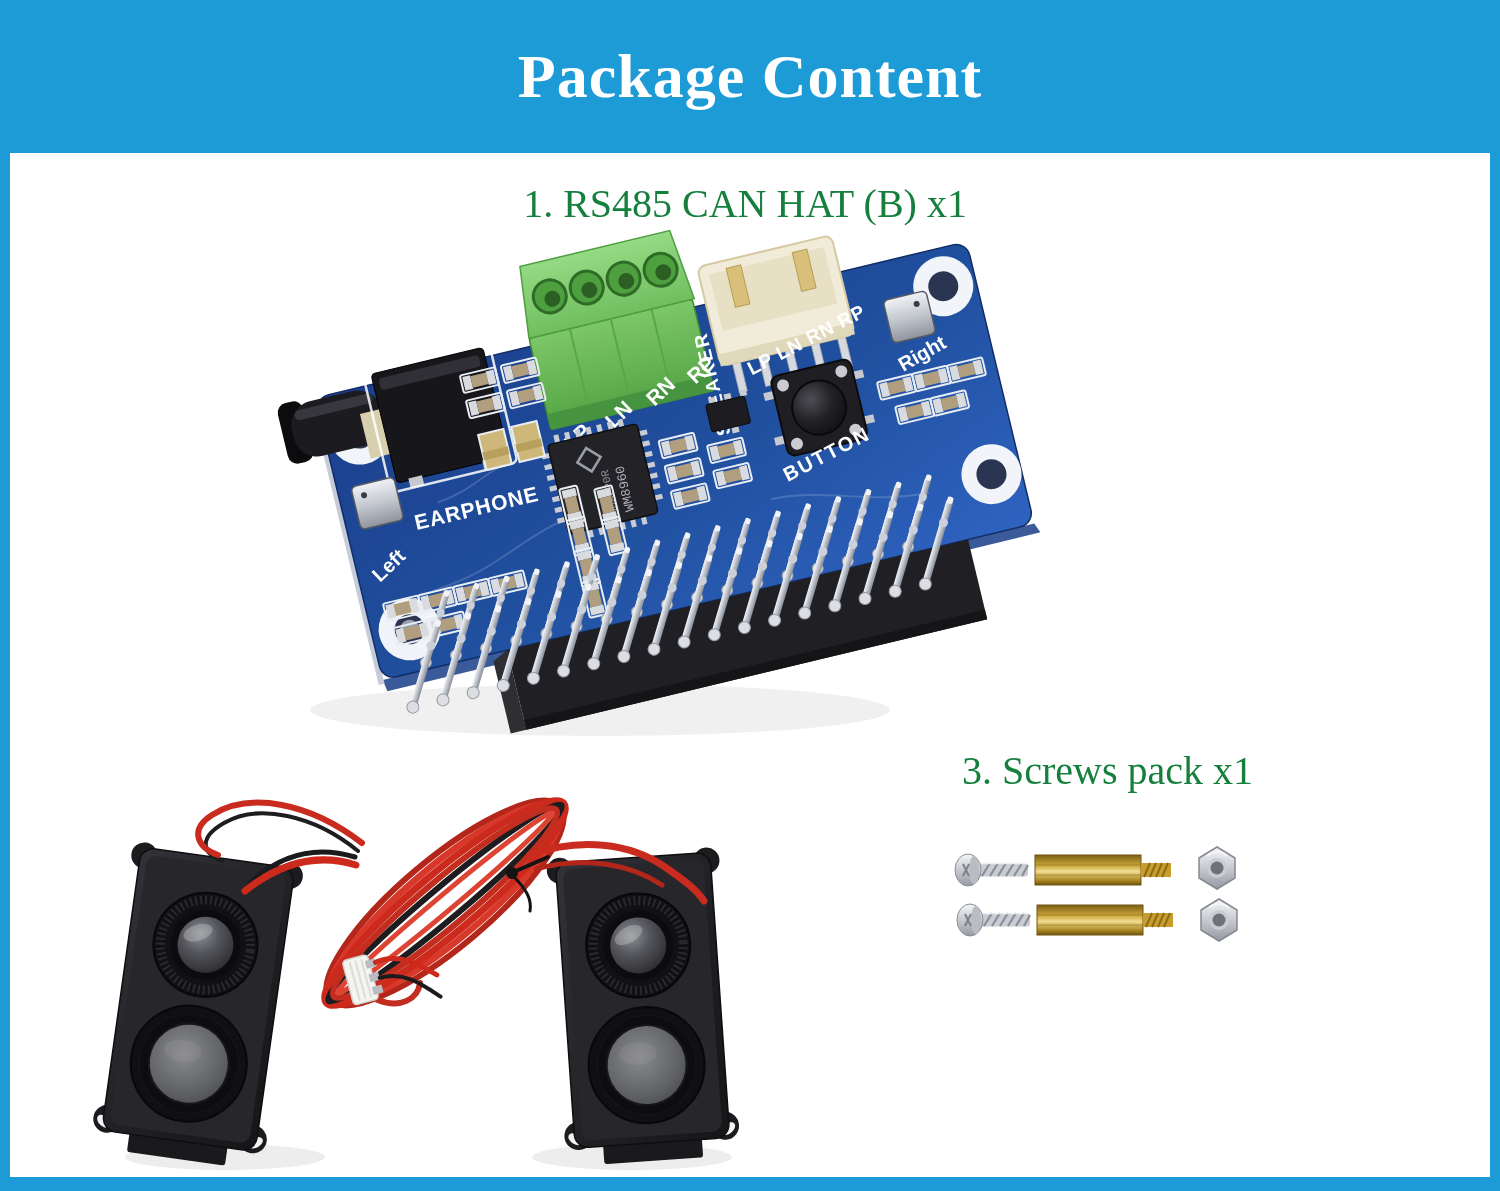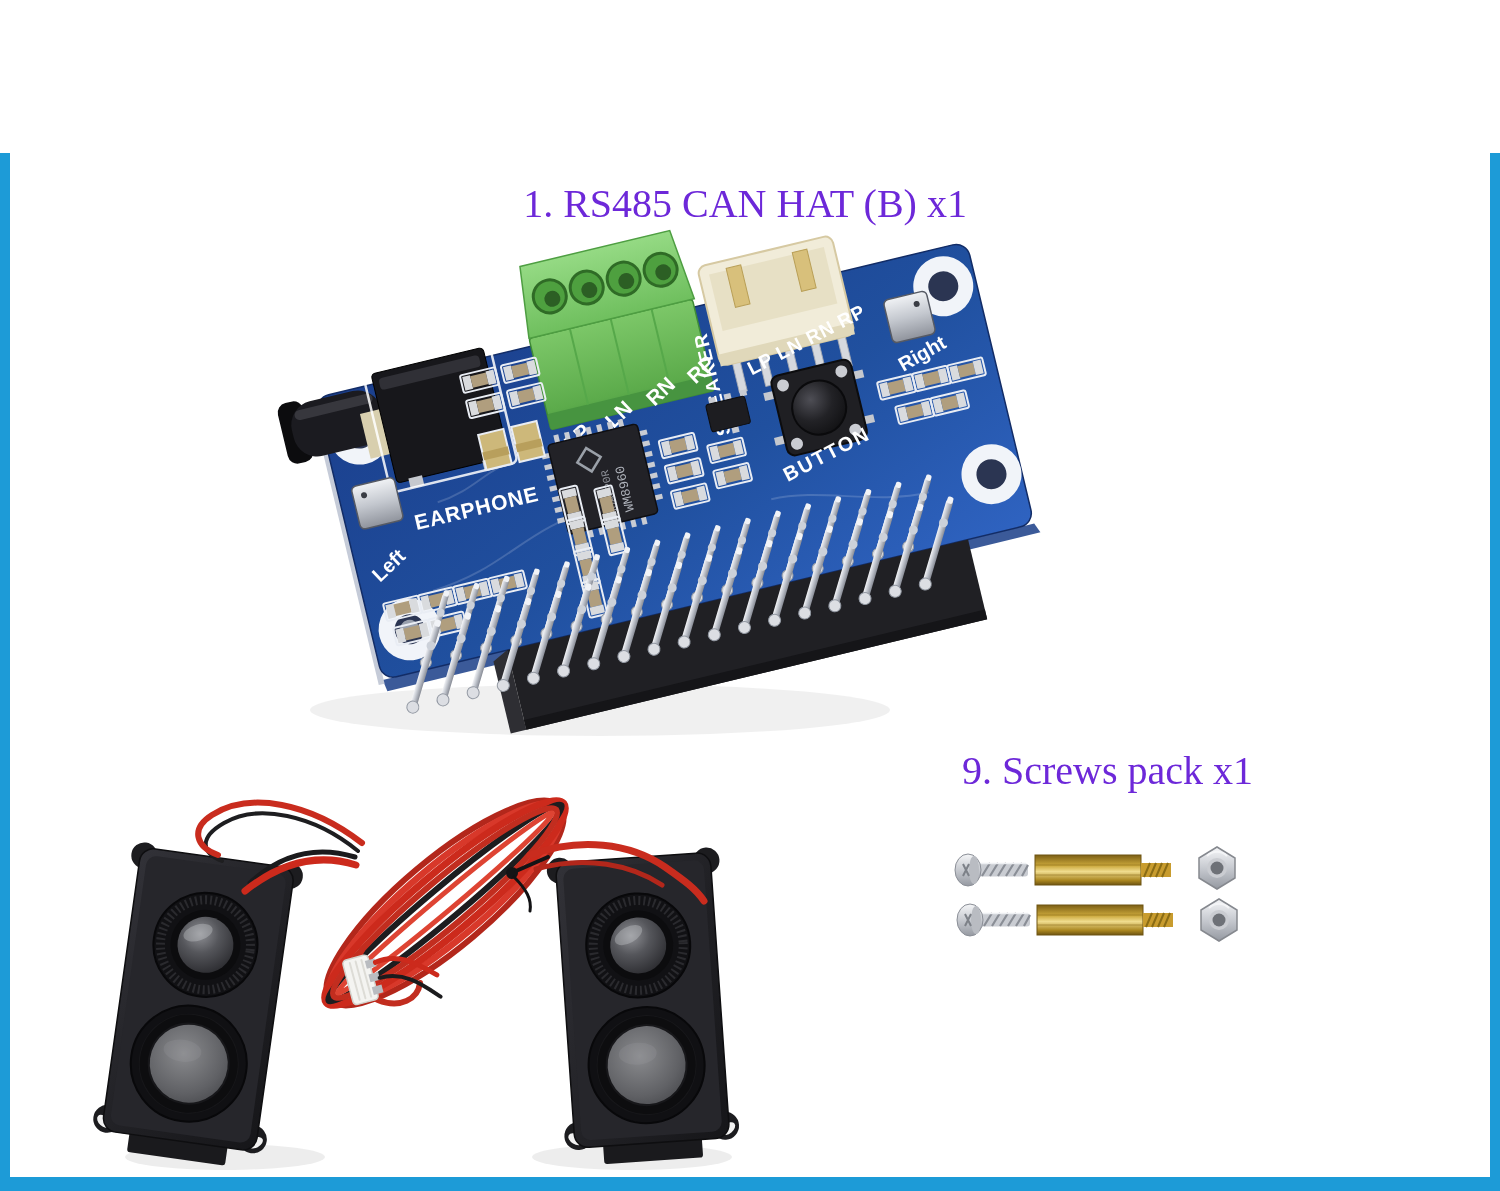--- a/index.html
+++ b/index.html
@@ -6,42 +6,45 @@
   .page{position:relative;width:1500px;height:1191px;background:#ffffff;overflow:hidden;
         font-family:"Liberation Serif",serif;}
   .banner{position:absolute;left:0;top:0;width:1500px;height:153px;background:#1d9bd7;
           display:flex;align-items:center;justify-content:center;}
   .banner-title{color:#ffffff;font-size:62px;font-weight:bold;letter-spacing:1px;
                 font-family:"Liberation Serif",serif;}
   .frame{position:absolute;background:#1d9bd7;}
   .frame-left{left:0;top:153px;width:10px;height:1038px;}
   .frame-right{right:0;top:153px;width:10px;height:1038px;}
   .frame-bottom{left:0;bottom:0;width:1500px;height:14px;}
-  .caption{position:absolute;color:#6d28d9;font-size:40px;text-align:center;
+  .caption{position:absolute;color:#15803d;font-size:40px;text-align:center;
            font-family:"Liberation Serif",serif;white-space:nowrap;}
   #caption1{left:295px;top:180px;width:900px;}
   #caption2{left:110px;top:733px;width:710px;}
   #caption3{left:905px;top:747px;width:405px;}
   svg{position:absolute;overflow:visible;}
   #pcb-svg{left:270px;top:222px;}
   #speakers-svg{left:100px;top:785px;}
   #screws-svg{left:930px;top:828px;}
   .silk{fill:#ffffff;font-family:"Liberation Sans",sans-serif;font-weight:bold;}
 </style>
 </head>
 <body>
 
 <div class="page">
 
+  <div class="banner">
+    <div class="banner-title">Package Content</div>
+  </div>
   <div class="frame frame-left"></div>
   <div class="frame frame-right"></div>
   <div class="frame frame-bottom"></div>
 
   <div class="caption" id="caption1">1. RS485 CAN HAT (B) x1</div>
-  <div class="caption" id="caption3">9. Screws pack x1</div>
+  <div class="caption" id="caption3">3. Screws pack x1</div>
 
   <svg id="pcb-svg" width="790" height="560" viewBox="0 0 790 560">
     <defs>
       <linearGradient id="pcbGrad" x1="0" y1="0" x2="1" y2="1">
         <stop offset="0" stop-color="#1b3f8d"></stop>
           <stop offset="0.55" stop-color="#20509f"></stop>
           <stop offset="1" stop-color="#2f63c1"></stop>
       </linearGradient>
       <linearGradient id="pinGrad" x1="0" y1="0" x2="1" y2="0">
         <stop offset="0" stop-color="#f4f5f8"></stop>

